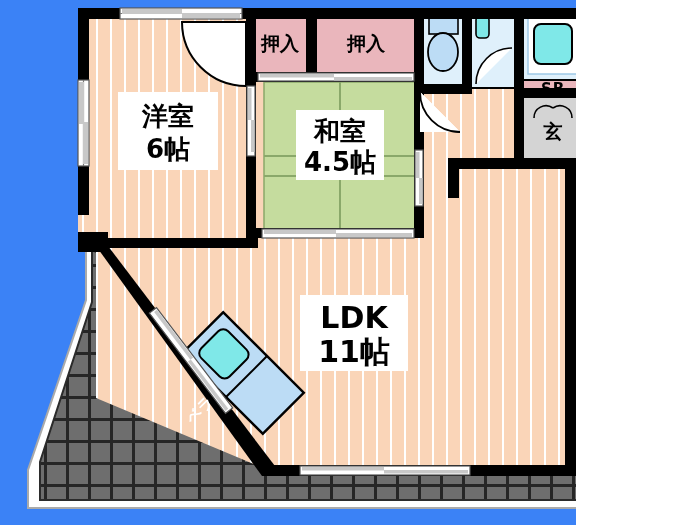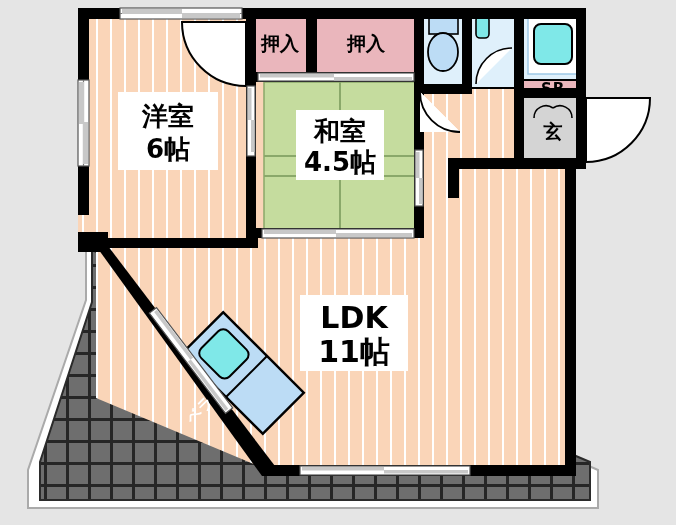--- a/index.html
+++ b/index.html
@@ -2,23 +2,23 @@
 <html><head>
 <meta charset="utf-8">
 <style>
   html, body {
     margin: 0;
     padding: 0;
     background: #ffffff;
   }
   #floorplan-root {
     position: relative;
-    width: 676px;
+    width: 576px;
     height: 525px;
-    background: #e5e5e5;
+    background: #3b82f6;
     font-family: "DejaVu Sans", "Liberation Sans", sans-serif;
     overflow: hidden;
   }
   svg.plan {
     display: block;
     width: 700px;
     height: 525px;
   }
   .rm-label {
     font-family: "DejaVu Sans", "Liberation Sans", sans-serif;

